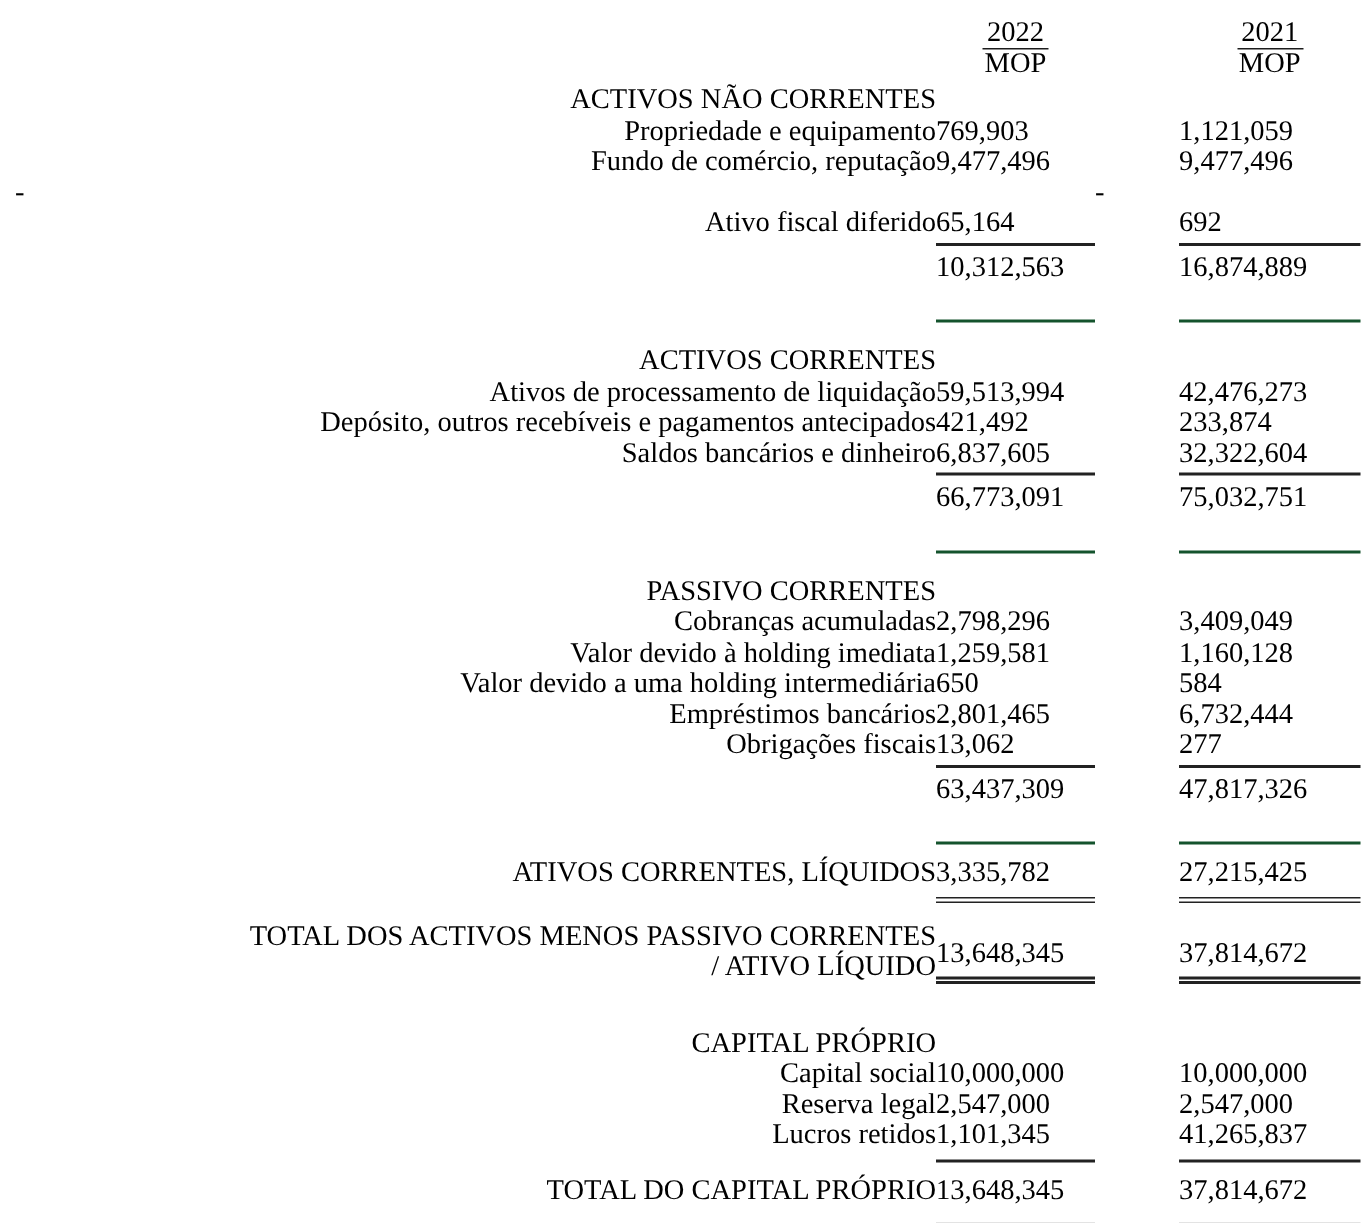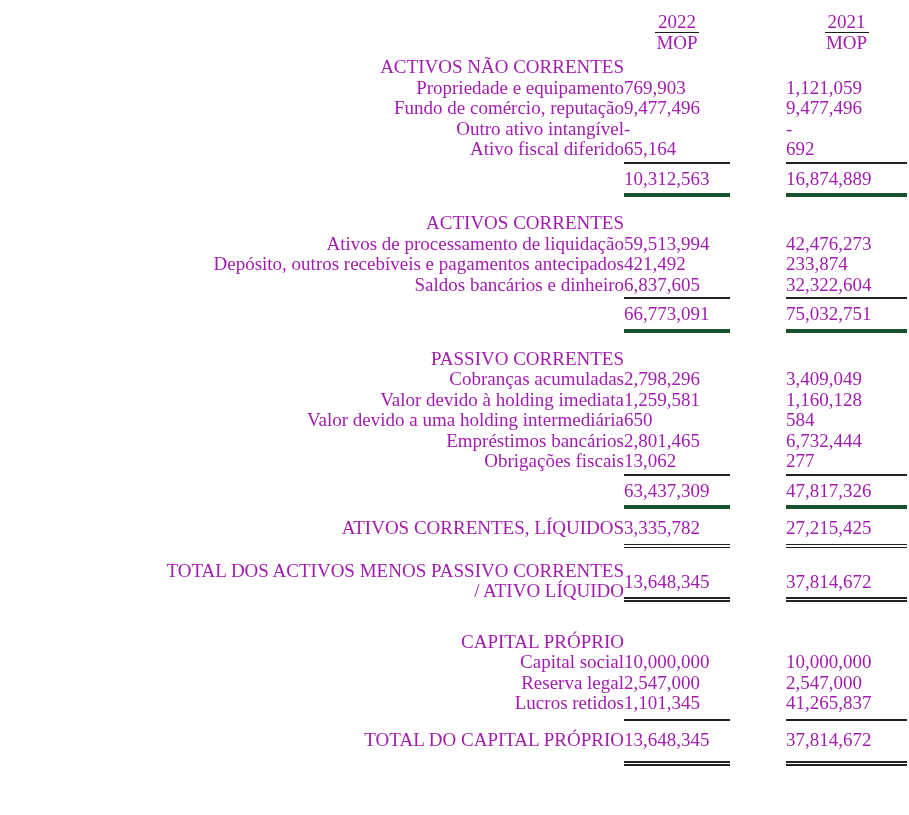--- a/index.html
+++ b/index.html
@@ -6,21 +6,21 @@
   .page {
     position: relative;
     width: 909px;
     height: 815px;
     box-sizing: border-box;
     padding: 12px 2px 0 10px;
     background: #ffffff;
     font-family: "Liberation Serif", "DejaVu Serif", serif;
     font-size: 19px;
     line-height: 20.5px;
-    color: #a21caf;
+    color: #000000;
     overflow: hidden;
   }
   .row {
     display: grid;
     grid-template-columns: 1fr 106px 56px 121px;
     align-items: baseline;
   }
   .lbl { text-align: right; white-space: nowrap; }
   .num { text-align: left; white-space: nowrap; }
   .gapcell { }
@@ -34,23 +34,23 @@
   
   .sec  { margin-top: 3px; }
   .sec2 { margin-top: 16px; }
   .sec3 { margin-top: 16px; }
   .sec4 { margin-top: 30px; }
 
   
   .sub { margin-top: 2px; }
   .sub .num {
     border-top: 2px solid #222222;
-    border-bottom: 4px solid #14532d;
+    border-bottom: 2px solid #14532d;
     padding-top: 5px;
-    padding-bottom: 4px;
+    padding-bottom: 24px;
   }
 
   
   .net { margin-top: 9px; }
   .net .num {
     border-bottom: 4px double #222222;
     padding-bottom: 5px;
   }
 
   
@@ -102,21 +102,20 @@
     <div class="gapcell"></div>
     <div class="num">1,121,059</div>
   </div>
   <div class="row">
     <div class="lbl">Fundo de comércio, reputação</div>
     <div class="num">9,477,496</div>
     <div class="gapcell"></div>
     <div class="num">9,477,496</div>
   </div>
   <div class="row">
-    <div class="lbl">Outro ativo intangível</div>
     <div class="num dashval">-</div>
     <div class="gapcell"></div>
     <div class="num dashval">-</div>
   </div>
   <div class="row">
     <div class="lbl">Ativo fiscal diferido</div>
     <div class="num">65,164</div>
     <div class="gapcell"></div>
     <div class="num">692</div>
   </div>

